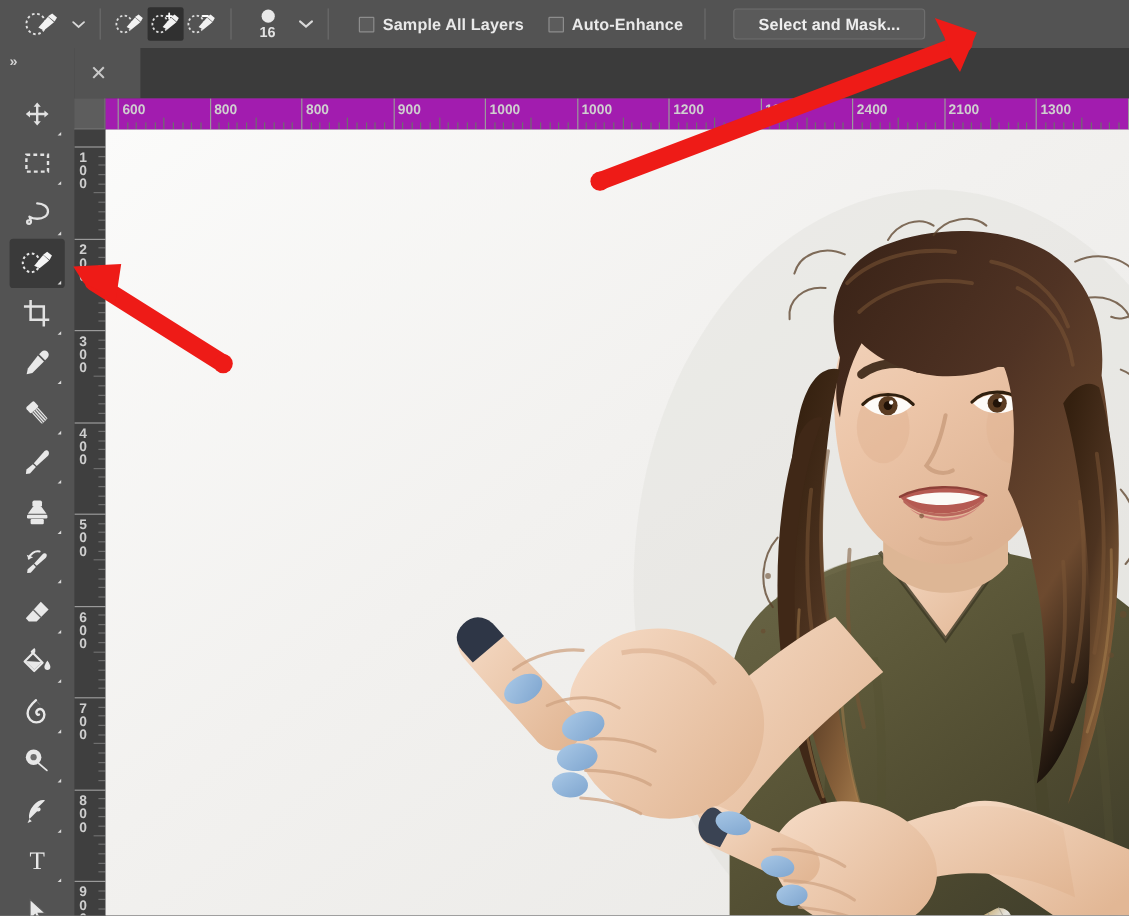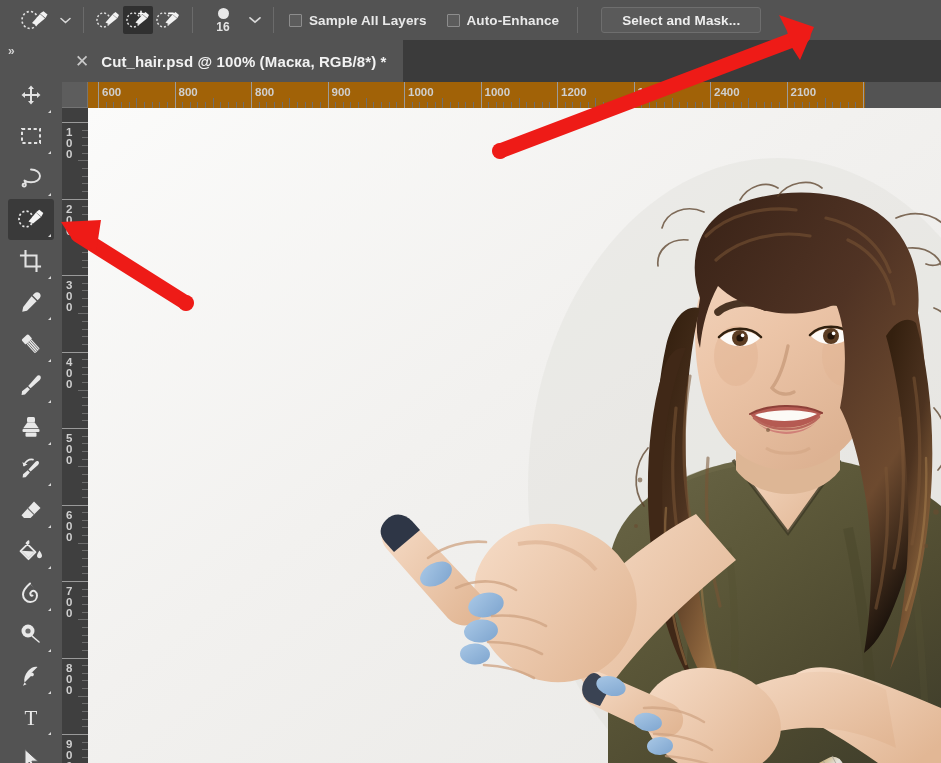--- a/index.html
+++ b/index.html
@@ -149,22 +149,22 @@
   
   #ruler-corner {
     position: absolute; left: 62px; top: 82px;
     width: 26px; height: 26px;
     background: #5d5d5d;
     border-right: 1px solid #747474;
     border-bottom: 1px solid #747474;
   }
   #ruler-h {
     position: absolute; left: 88px; top: 82px;
-    width: 777px; height: 26px;
-    background: #a16207;
+    width: 853px; height: 26px;
+    background: #a21caf;
     overflow: hidden;
     text-align: right;
   }
   #ruler-v {
     position: absolute; left: 62px; top: 108px;
     width: 26px; height: 655px;
     background: #3f3f3f;
     overflow: hidden;
   }
   .rtick-major {
@@ -260,39 +260,38 @@
       <div class="brush-num">16</div>
     </div>
     <div class="chev">
       <svg width="12" height="8" viewBox="0 0 12 8">
         <path d="M1 1.8 L6 6.2 L11 1.8" fill="none" stroke="#d8d8d8" stroke-width="1.7" stroke-linecap="round"></path>
       </svg>
     </div>
 
     <div class="opt-sep"></div>
 
-    <div class="cb-group" style="margin-left:6px;">
+    <div class="cb-group" style="margin-left:16px;">
       <span class="cb-box"></span>
       <span class="cb-label">Sample All Layers</span>
     </div>
 
     <div class="cb-group" style="margin-left:18px;">
       <span class="cb-box"></span>
       <span class="cb-label">Auto-Enhance</span>
     </div>
 
     <div class="opt-sep" style="margin-left:16px;"></div>
 
     <div class="opt-btn" style="margin-left:14px; width:160px;">Select and Mask...</div>
   </div>
 
   <div id="tab-bar">
     <div id="doc-tab">
       <span id="tab-close">✕</span>
-      <span id="tab-title">Cut_hair.psd @ 100% (Маска, RGB/8*) *</span>
     </div>
   </div>
 
   <div id="toolbar">
     <div id="toolbar-head">
       <span class="dbl-chev">»</span>
     </div>
     <div id="tool-list">
 
       <div class="tool-item">

